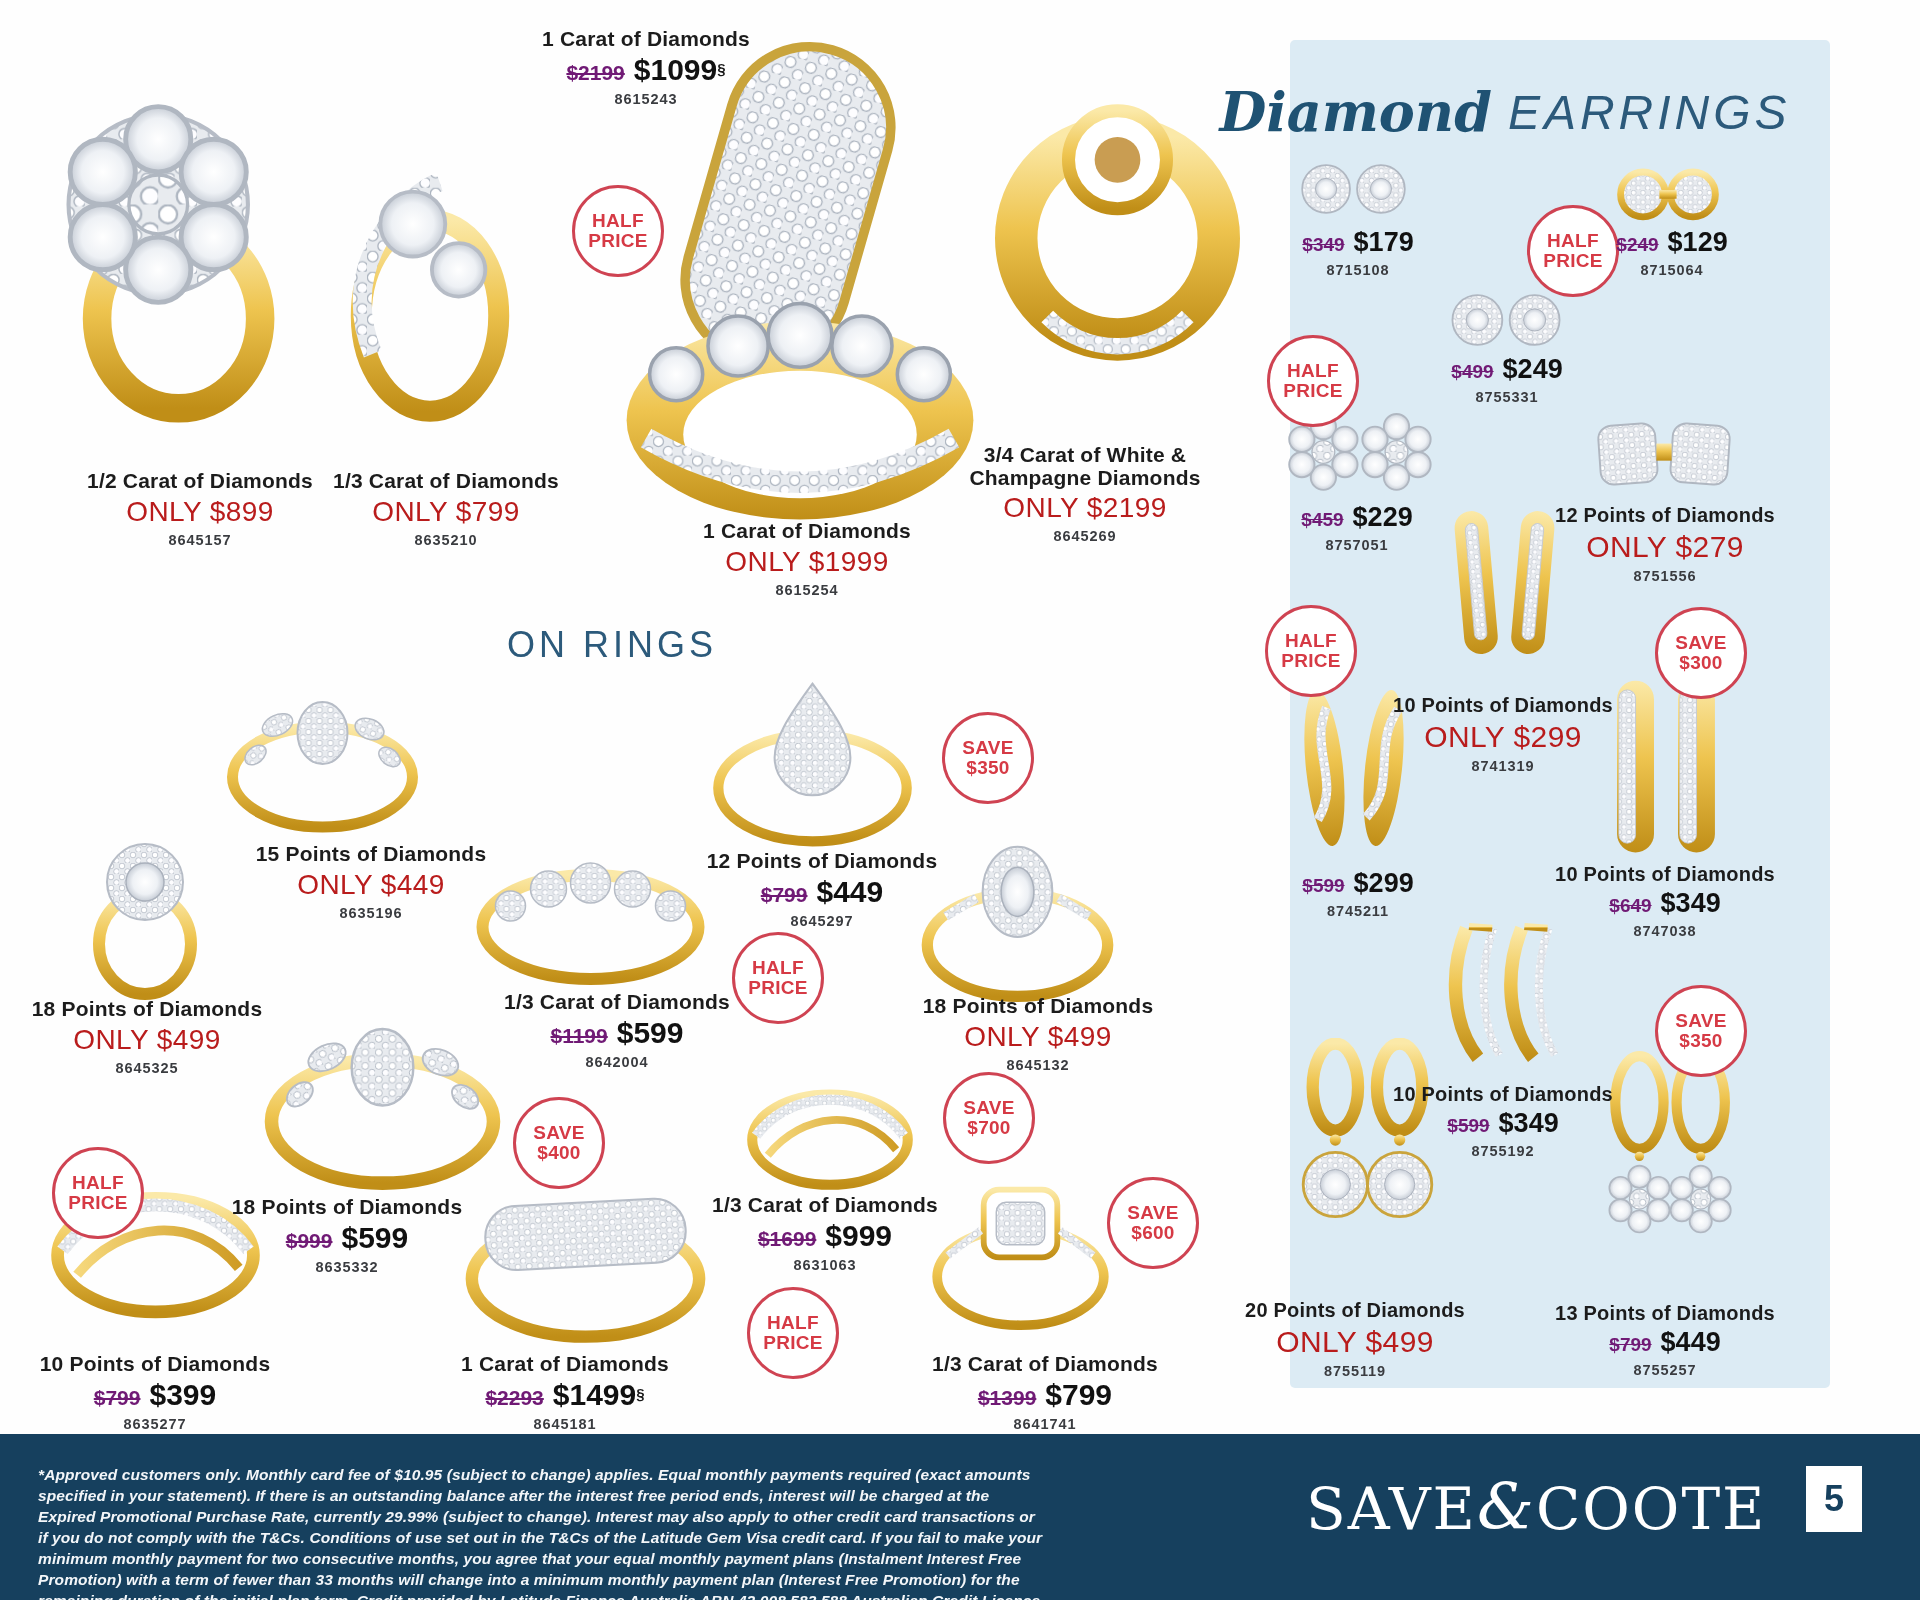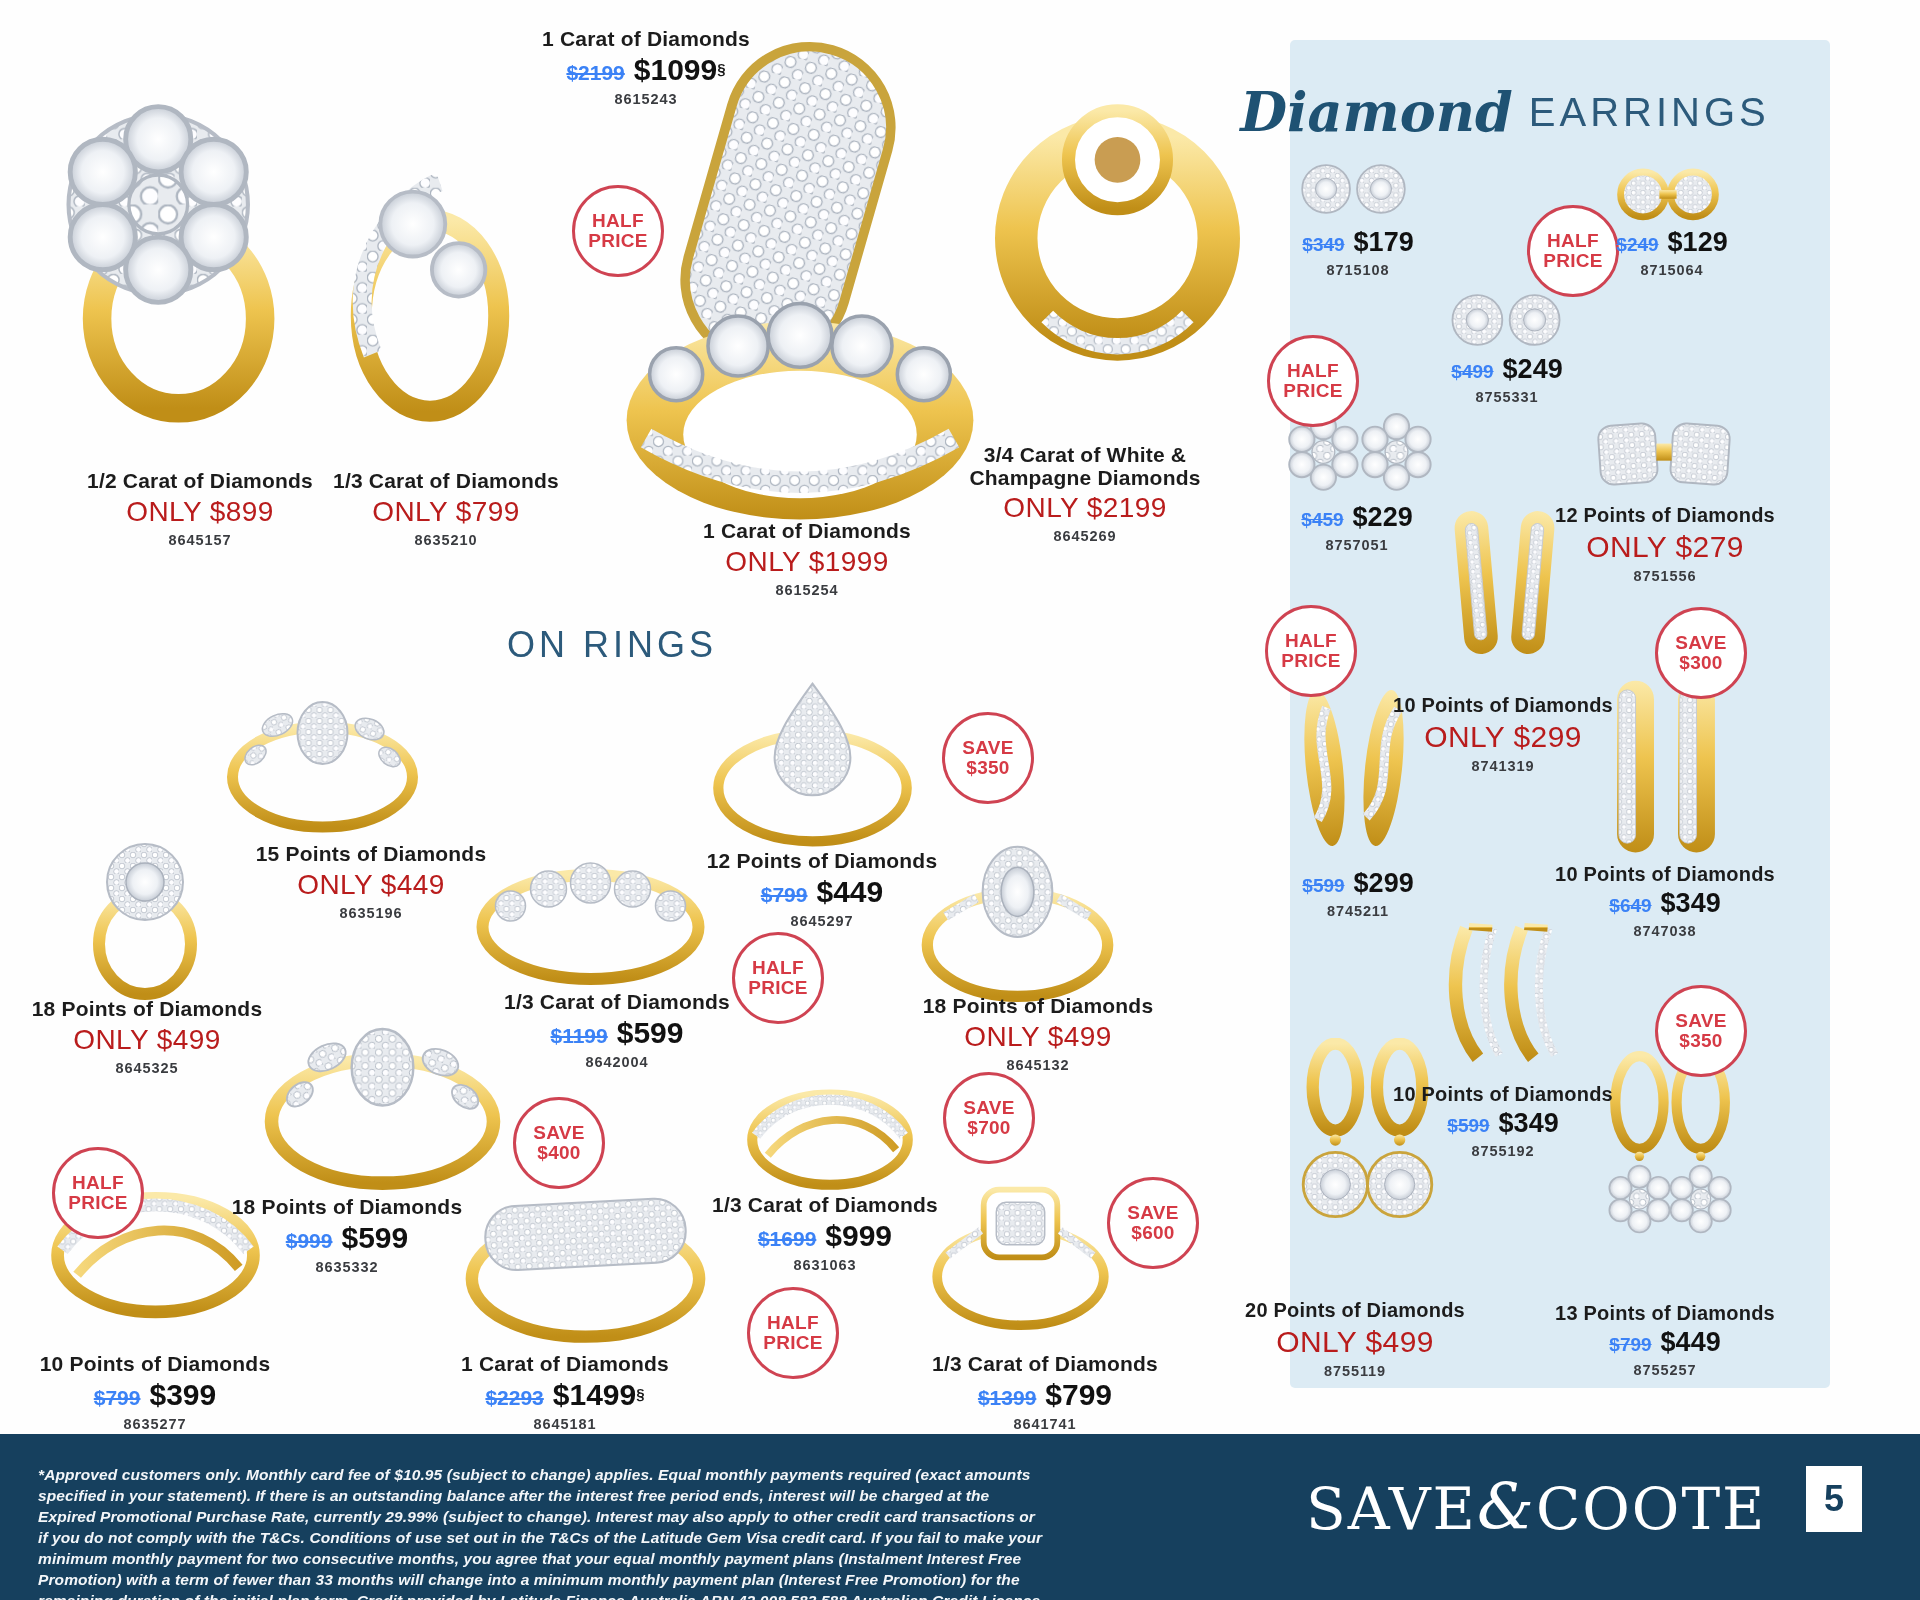--- a/index.html
+++ b/index.html
@@ -6,42 +6,42 @@
   .page{position:relative;width:1920px;height:1600px;overflow:hidden;background:#fefefe;
         font-family:"Liberation Sans",sans-serif;color:#191919;}
   .art{position:absolute;}
   .art svg{width:100%;height:100%;display:block;}
 
   
   .cap{position:absolute;transform:translateX(-50%);text-align:center;white-space:nowrap;}
   .cap .t{font-size:21px;font-weight:600;letter-spacing:.2px;color:#1c1c1c;line-height:1.08;}
   .cap .only{font-size:28px;font-weight:400;letter-spacing:.4px;color:#b91c1c;margin-top:3px;}
   .cap .pr{margin-top:2px;}
-  .cap .was{font-size:21px;color:#3b82f6;text-decoration:line-through;font-weight:600;margin-right:9px;}
+  .cap .was{font-size:21px;color:#701a75;text-decoration:line-through;font-weight:600;margin-right:9px;}
   .cap .now{font-size:30px;font-weight:800;color:#111;}
   .cap sup{font-size:15px;font-weight:700;}
   .cap .sku{font-size:14.5px;color:#3a3c40;margin-top:4px;font-weight:600;letter-spacing:.9px;}
   .cap.small .t{font-size:20px;}
   .cap.small .now{font-size:27px;}
   .cap.small .was{font-size:19px;}
   .cap.small .only{font-size:30px;}
 
   
   .badge{position:absolute;width:86px;height:86px;border:3px solid #cf4352;border-radius:50%;
          background:#ffffff;color:#d63a45;display:flex;flex-direction:column;align-items:center;
          justify-content:center;font-weight:800;font-size:19px;line-height:1.05;letter-spacing:.3px;}
 
   
   .script-head{position:absolute;transform:translateX(-50%);display:flex;align-items:center;gap:16px;white-space:nowrap;margin-top:32px;}
   .script-head .scr{font-family:"DejaVu Serif",serif;font-style:italic;font-weight:600;color:#1f5273;}
   .script-head .rest{color:#2c5a7b;font-weight:500;letter-spacing:4px;}
   #rings-heading .scr{font-size:60px;}
   #rings-heading .rest{font-size:36px;}
   #earrings-heading .scr{font-size:54px;}
-  #earrings-heading .rest{font-size:40px;}
+  #earrings-heading .rest{font-size:48px;font-style:italic;}
 
   .panel{position:absolute;left:1290px;top:40px;width:540px;height:1348px;background:#dcebf4;border-radius:5px;}
 
   
   .footer{position:absolute;left:0;top:1434px;width:1920px;height:166px;background:#16405e;}
   .disclaimer{position:absolute;left:38px;top:30px;width:1010px;color:#f3f6f9;font-size:15.5px;
               line-height:1.36;font-style:italic;font-weight:600;letter-spacing:.1px;}
   .brand{position:absolute;left:1306px;top:36px;color:#ffffff;font-family:"DejaVu Serif",serif;
          font-size:58px;letter-spacing:2px;white-space:nowrap;}
   .brand .amp{font-style:italic;font-size:64px;font-family:"DejaVu Serif",serif;}

